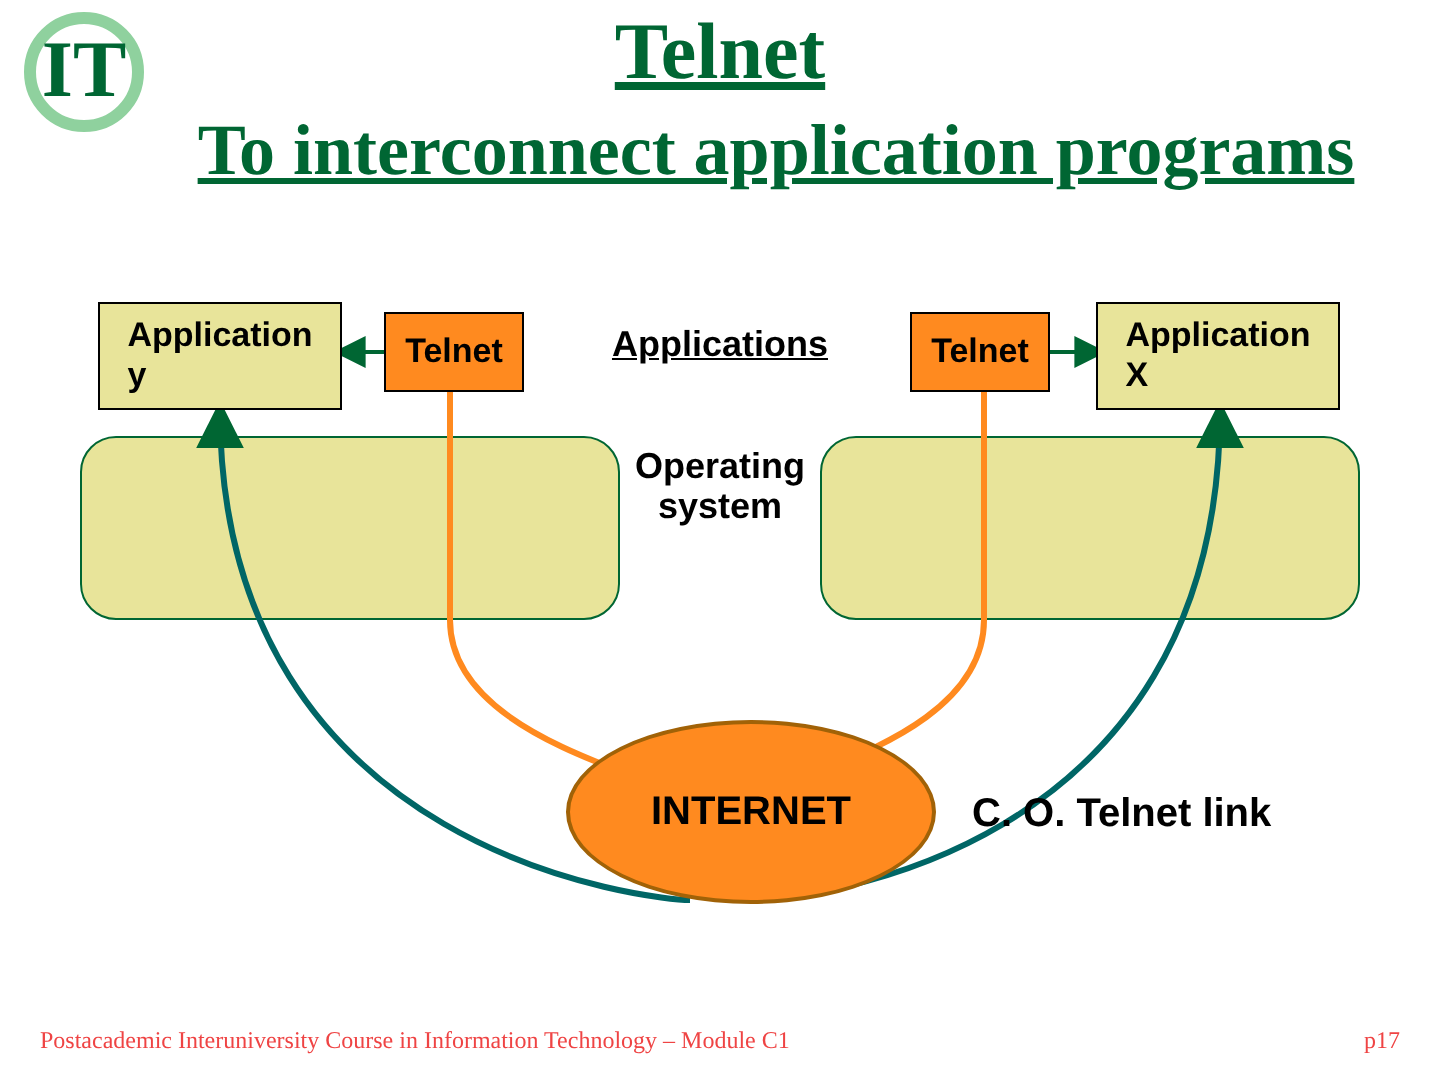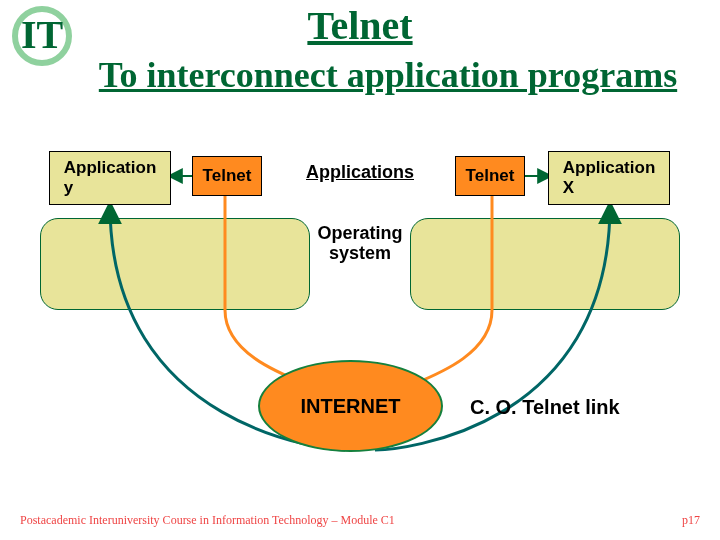--- a/index.html
+++ b/index.html
@@ -37,28 +37,28 @@
                 font-family: Arial, sans-serif; font-weight: bold; font-size: 18px; line-height:1.1; }
 
   .osbox {
     position: absolute; top: 218px; width: 270px; height: 92px;
     background: #e8e49a; border: 1.5px solid #006633; border-radius: 18px;
   }
   #os-l { left: 40px; }
   #os-r { left: 410px; }
 
   .internet {
-    position: absolute; left: 258px; top: 360px; width: 185px; height: 92px;
-    background: #ff8a1f; border: 2px solid #15803d; border-radius: 50%;
+    position: absolute; left: 283px; top: 360px; width: 185px; height: 92px;
+    background: #ff8a1f; border: 2px solid #a16207; border-radius: 50%;
     display: flex; align-items: center; justify-content: center;
     font-family: Arial, sans-serif; font-weight: bold; font-size: 20px;
   }
 
   .colink {
-    position: absolute; left: 470px; top: 396px;
+    position: absolute; left: 486px; top: 396px;
     font-family: Arial, sans-serif; font-weight: bold; font-size: 20px;
   }
 
   .footer {
     position: absolute; left: 20px; bottom: 12px; right: 20px;
     font-family: 'Comic Sans MS', cursive; font-size: 12px; color: #ef4444;
     display: flex; justify-content: space-between;
   }
 
   

